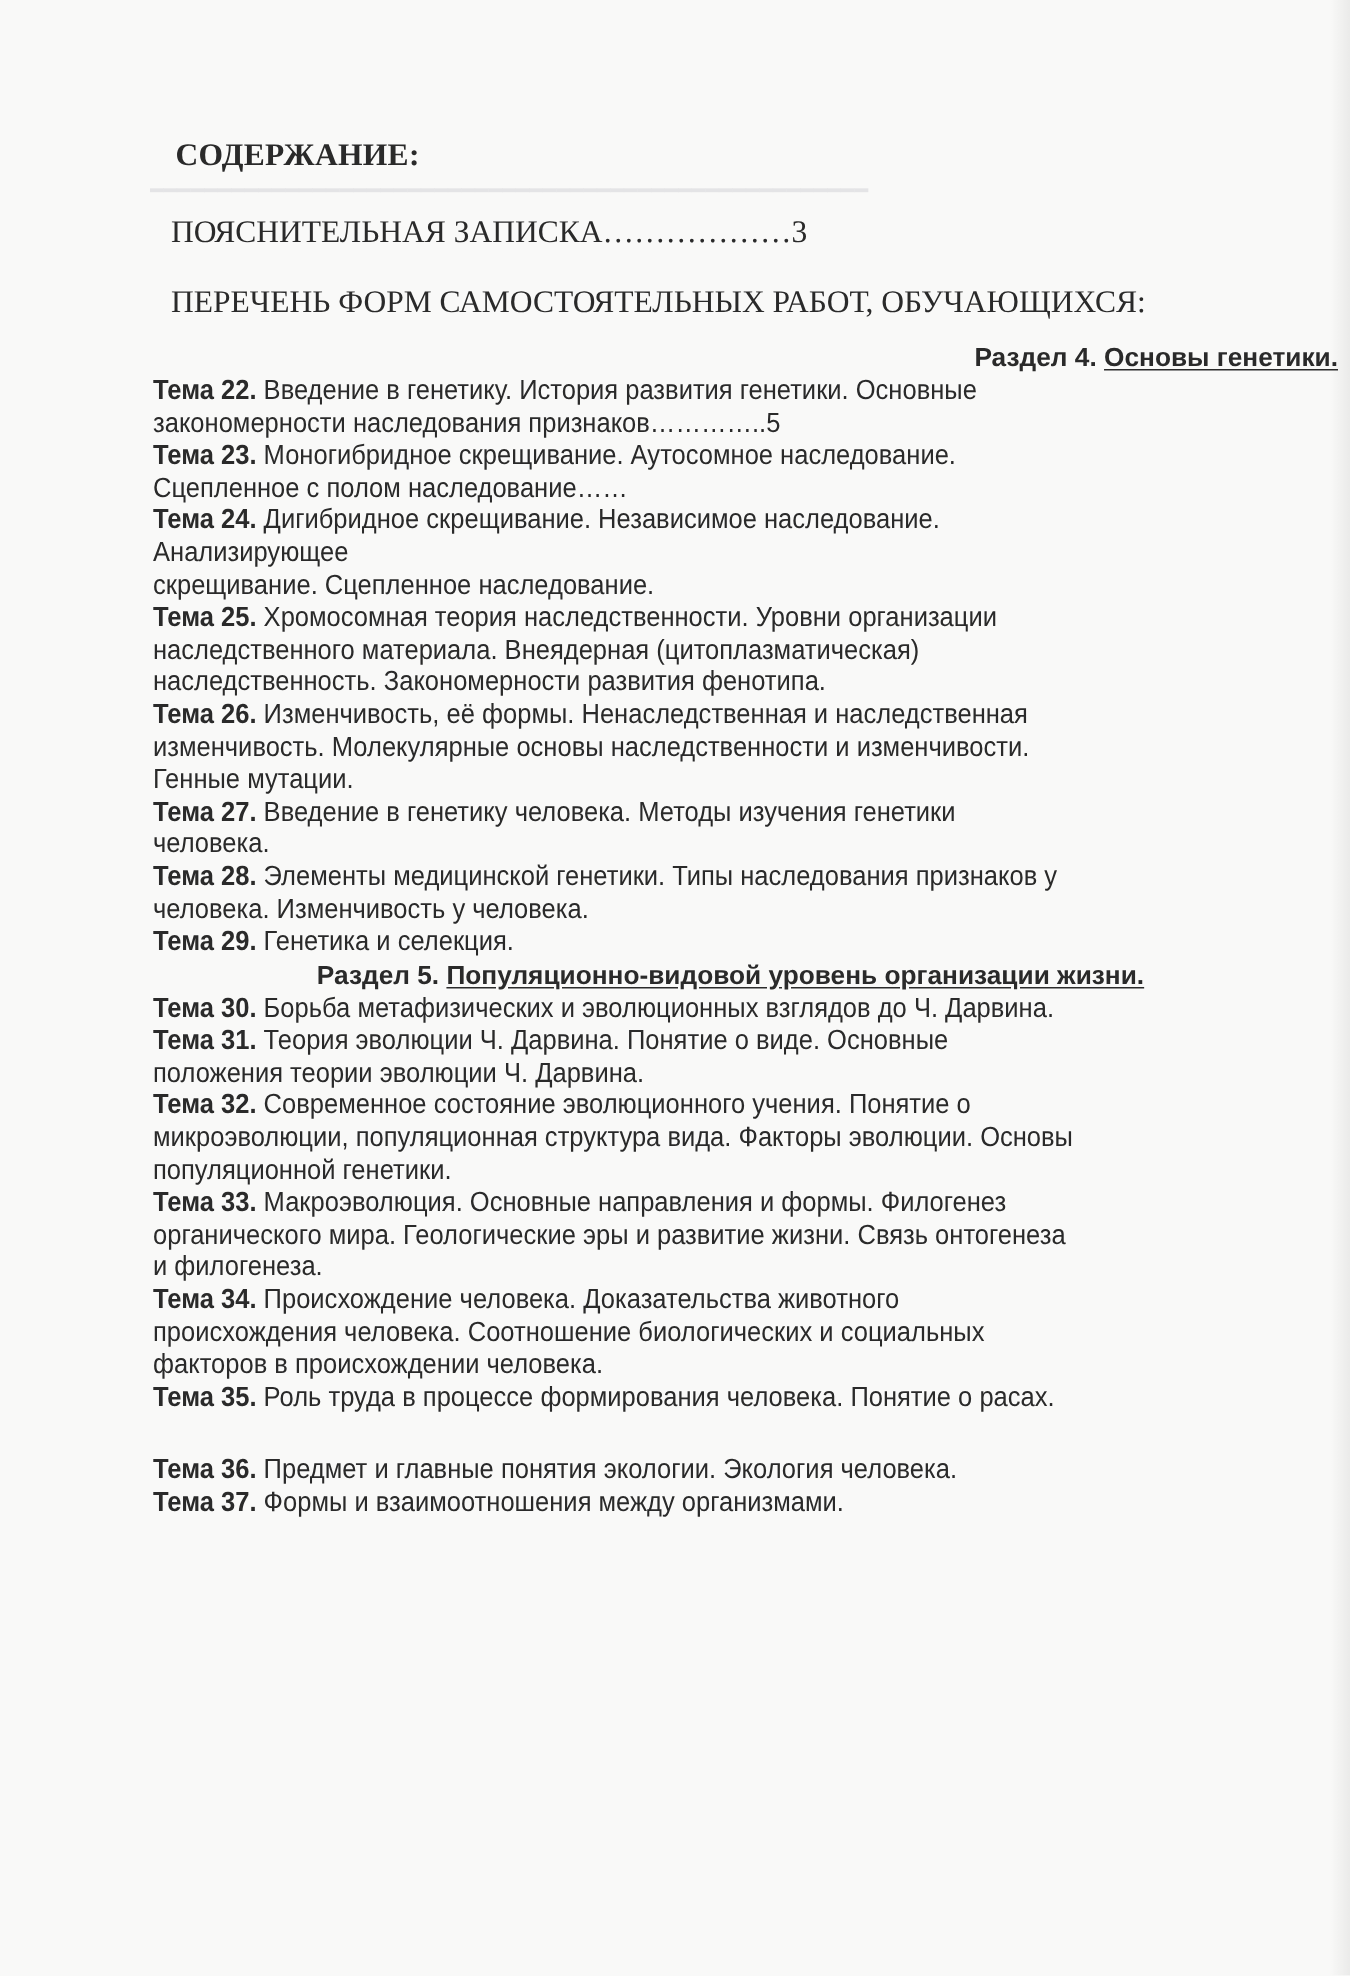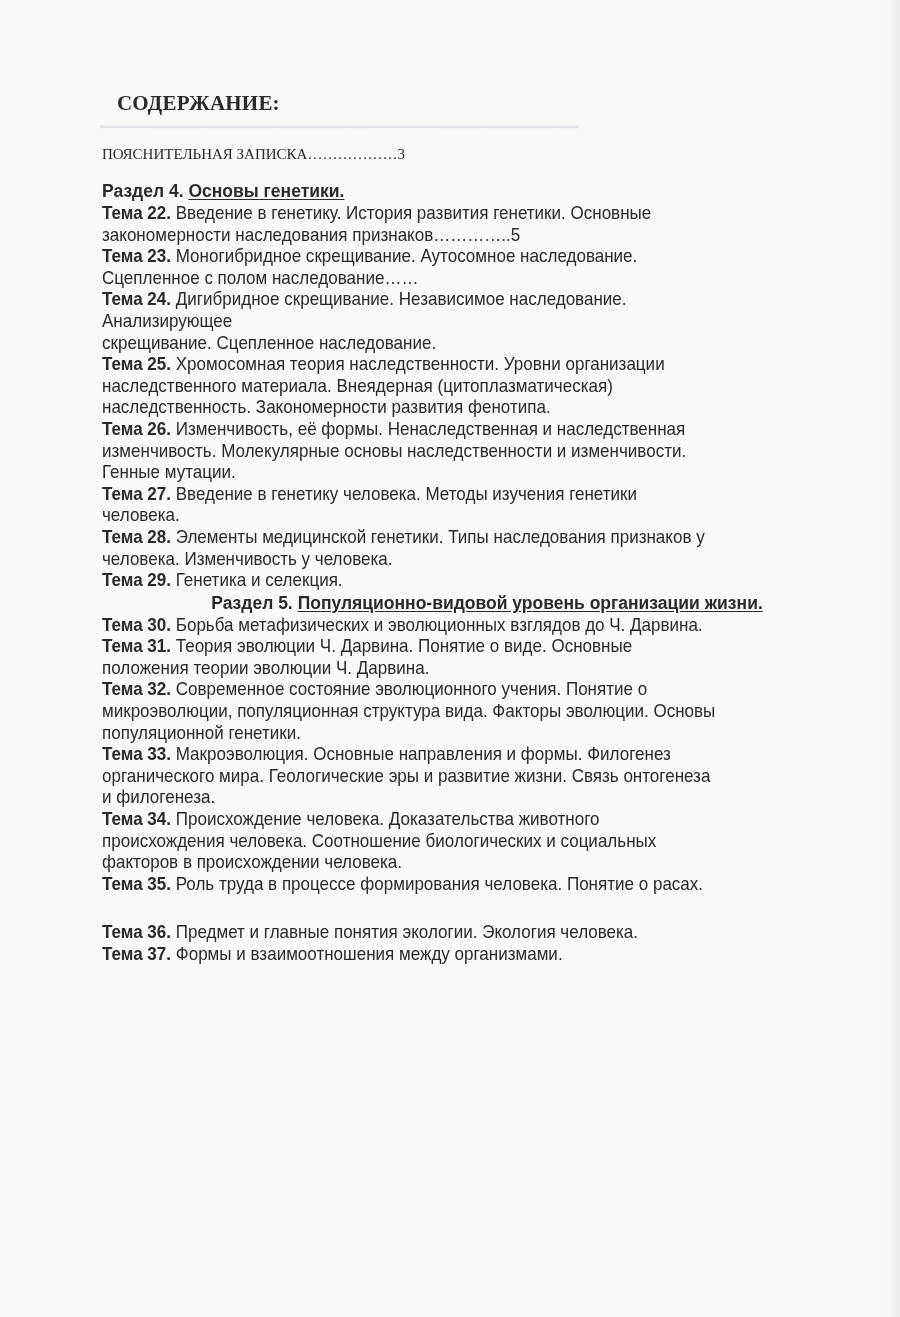--- a/index.html
+++ b/index.html
@@ -9,41 +9,42 @@
     font-family: "Liberation Serif", serif;
     color: #2a2a2a;
     position: relative;
   }
   .page { position: absolute; left: 0; top: 0; width: 900px; height: 1317px; }
   .ghost { position: absolute; left: 100px; right: 20px; color: #e4e4e6; font-size: 15px; white-space: nowrap; overflow: hidden; }
   .right-edge { position: absolute; right: 0; top: 0; width: 14px; height: 1317px;
     background: linear-gradient(to right, rgba(0,0,0,0), rgba(0,0,0,0.06)); }
   .content { position: absolute; left: 102px; top: 68px; width: 790px; }
   .title { font-weight: bold; font-size: 21px; letter-spacing: 0.2px; margin: 15px; line-height: 40px; }
-  .plain-line { font-size: 15px; margin: 0; line-height: 26px; }
+  .plain-line { font-size: 21px; margin: 12px; line-height: 26px; }
   .l1 { margin-top: 18px; }
   .l2 { margin-top: 21px; }
   .section { font-family: "Liberation Sans Narrow", "Liberation Sans", sans-serif; }
-  .sec-heading { font-size: 17.5px; font-weight: bold; line-height: 21px; margin-top: 11px; }
+  .sec-heading { font-size: 17.5px; font-weight: bold; line-height: 21px; margin-top: 11px; text-align: right; }
   .sec-heading .u { text-decoration: underline; text-underline-offset: 2px; }
   .sec-center { text-align: center; width: 770px; }
   .topic { font-size: 18.5px; line-height: 21.6px; transform: scaleX(0.92); transform-origin: left; width: 850px; }
   .topic .lab { font-weight: bold; }
   .gap { height: 27px; }
 </style>
 </head>
 <body>
 
 <div class="page">
   <div class="ghost" style="top:118px">━━━━━━━━━━━━━━━━━━━━━━━━━━━━━━━━━━━━━━━━━━━━━━━━━━━━━</div>
   <div class="right-edge"></div>
 
   <div class="content">
     <p class="title">СОДЕРЖАНИЕ:</p>
     <p class="plain-line l1">ПОЯСНИТЕЛЬНАЯ ЗАПИСКА………………3</p>
+    <p class="plain-line l2">ПЕРЕЧЕНЬ ФОРМ САМОСТОЯТЕЛЬНЫХ РАБОТ, ОБУЧАЮЩИХСЯ:</p>
 
     <div class="section">
       <div class="sec-heading" style="margin-top:14px">
         <span>Раздел 4.</span>
         <span class="u">Основы генетики.</span>
       </div>
       <div id="topics-0">
           <div class="topic"><span class="lab">Тема 22.</span> <span>Введение в генетику. История развития генетики. Основные</span></div>
           <div class="topic"><span>закономерности наследования признаков…………..5</span></div>
           <div class="topic"><span class="lab">Тема 23.</span> <span>Моногибридное скрещивание. Аутосомное наследование.</span></div>

